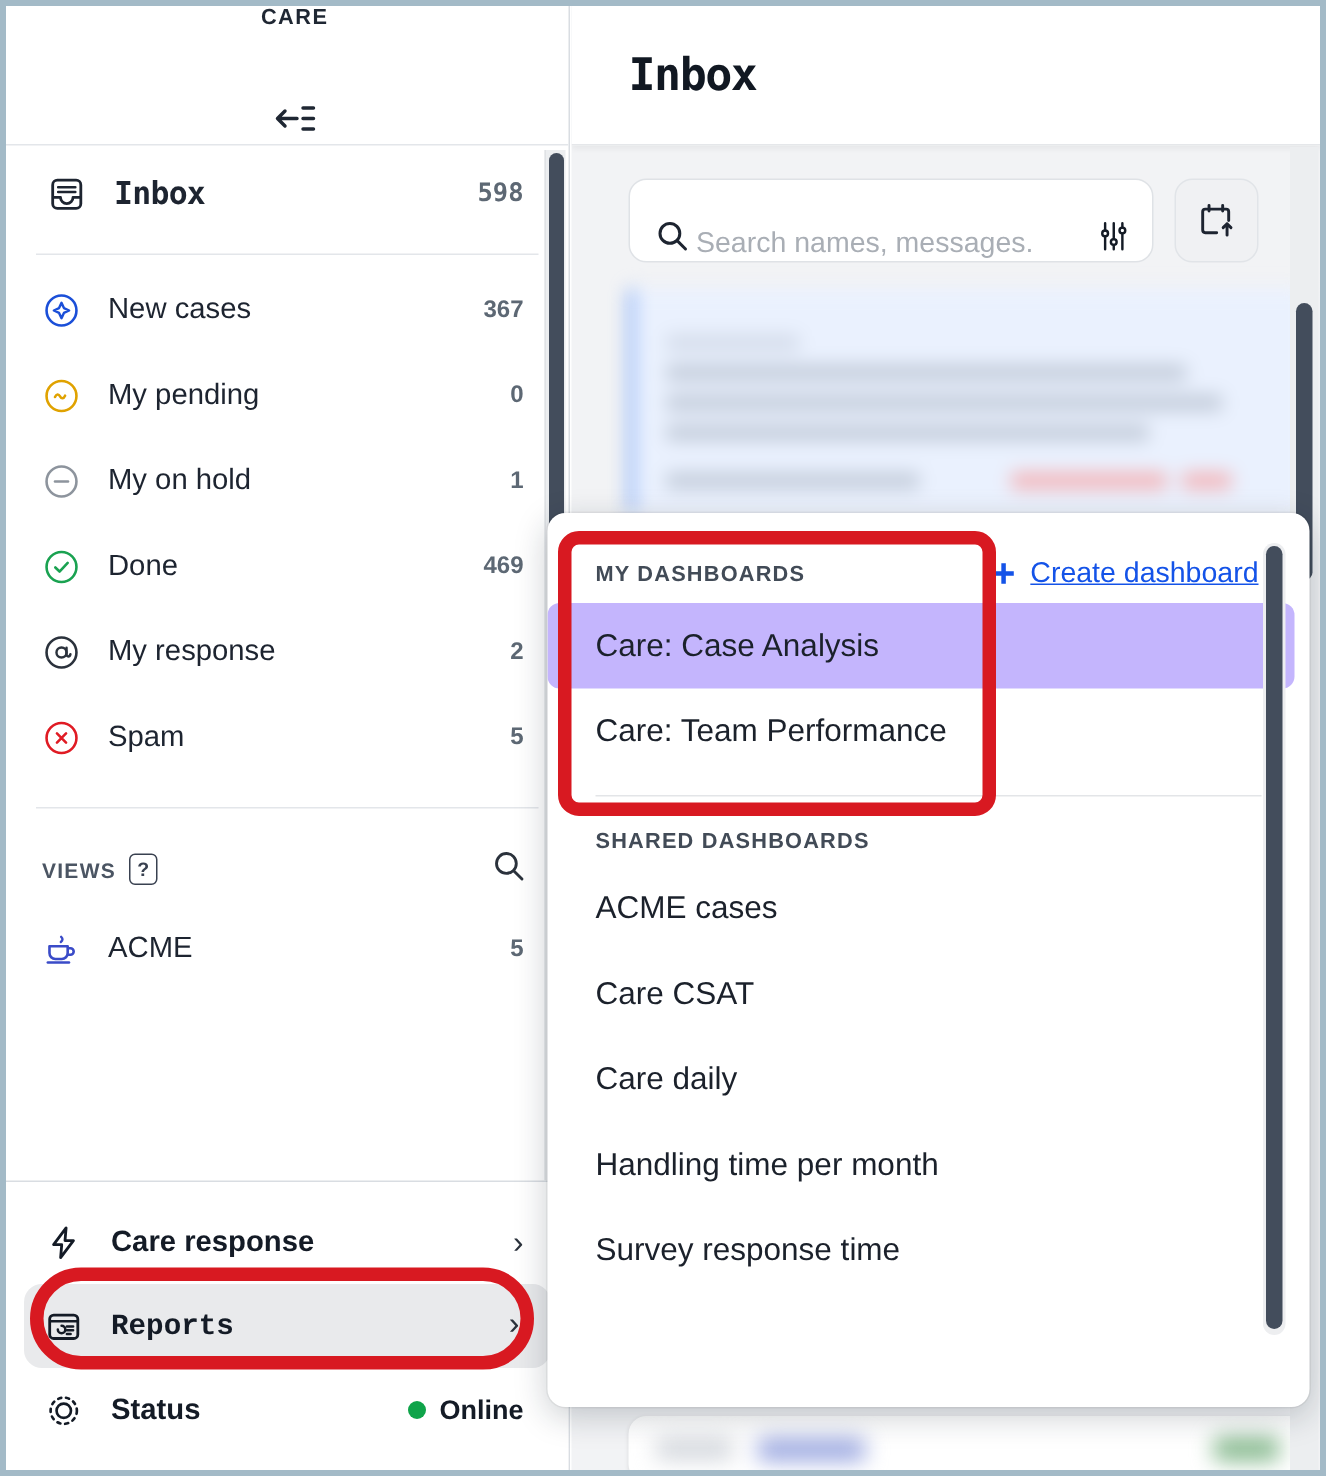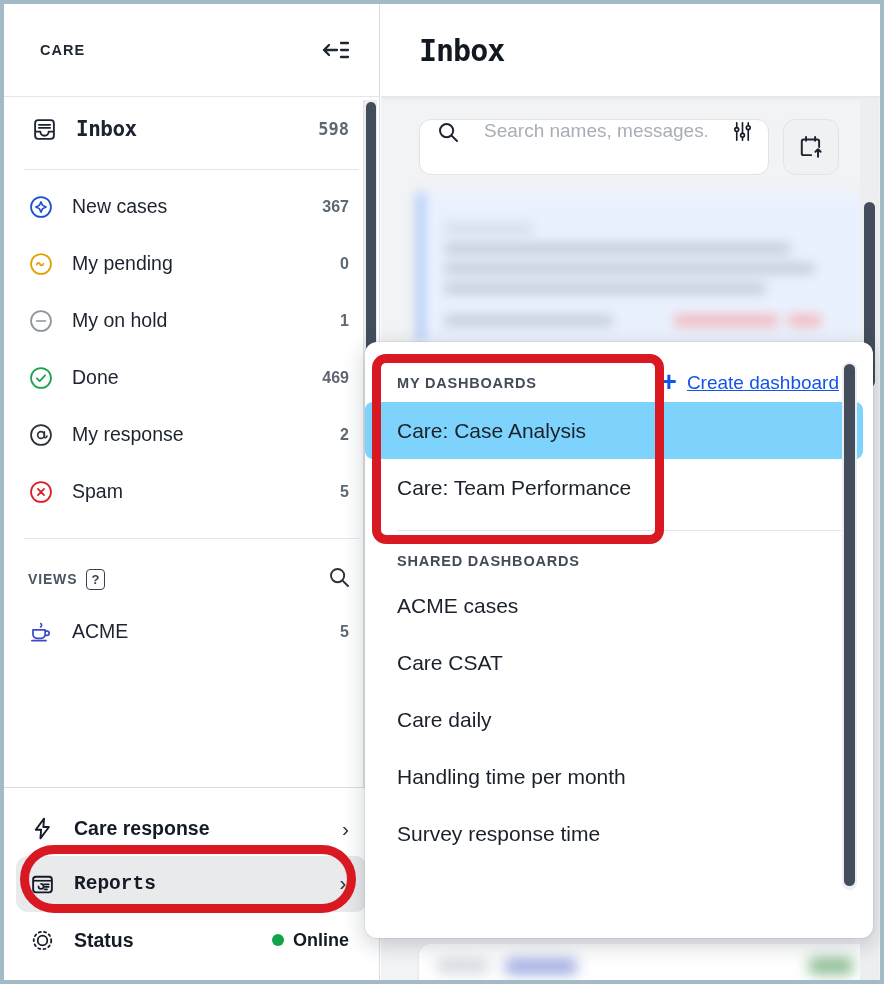--- a/index.html
+++ b/index.html
@@ -23,20 +23,21 @@
     width: 376px; height: 976px;
     background: #fff;
     border-right: 1px solid #d9dde2;
     overflow: hidden;
   }
   .sb-head {
     height: 93px;
     display: flex; align-items: center; justify-content: space-between;
     padding: 0 26px 0 36px;
     border-bottom: 1px solid #e3e6ea;
+    flex-direction: column;
   }
   .sb-brand {
     font-size: 14.5px; font-weight: bold; letter-spacing: .07em;
     color: #1f2733;
   }
   .collapse-btn { width: 34px; height: 34px; display:flex; align-items:center; justify-content:center; cursor:pointer;}
 
   .sb-scroll { position: relative; }
 
   .nav-row {
@@ -110,21 +111,21 @@
     padding-left: 38px;
     border-bottom:1px solid #e5e7ea;
     box-shadow: 0 2px 4px rgba(0,0,0,.05);
   }
   .main-title { font-size: 30px; font-weight: bold; font-family:"DejaVu Sans Mono", monospace; color:#111822; letter-spacing:-1px;}
 
   .search-row { display:flex; align-items:center; gap:14px; padding: 22px 0 0 38px; }
   .search-box {
     width: 350px; height: 56px;
     background:#fff; border:1px solid #dfe2e6; border-radius:12px;
-    display:flex; align-items:flex-start; padding: 0 14px 0 16px; gap: 24px;
+    display:flex; align-items:flex-end; padding: 0 14px 0 16px; gap: 4px;
   }
   .search-ph { flex:1; font-size:19px; color:#a9aeb5; white-space:nowrap; overflow:hidden;}
   .cal-btn {
     width:56px; height:56px; border:1px solid #e1e4e8; border-radius:12px;
     background:#f0f1f3; display:flex;align-items:center;justify-content:center; cursor:pointer;
   }
 
   
   .blur-card {
     position:absolute; left: 38px; width: 452px;
@@ -168,21 +169,21 @@
   .dd-plus { color:#1453e8; font-size:27px; font-weight:bold; line-height:.8;}
   .dd-create-txt {
     font-size:19px; color:#1453e8; text-decoration:underline; white-space:nowrap;
   }
   .dd-item {
     height: 57px; display:flex; align-items:center;
     padding-left: 32px; margin: 0 10px 0 0;
     font-size: 21px; color:#1b212b; cursor:pointer;
     border-radius: 8px;
   }
-  .dd-item.sel { background:#7dd3fc; }
+  .dd-item.sel { background:#c4b5fd; }
   .dd-div { height:1px; background:#e3e5e8; margin: 14px 32px 0 32px; }
 
   #dd-scrollbar {
     position:absolute; right: 16px; top: 20px;
     width: 15px; height: 528px; background:#edeef0; border-radius:8px;
   }
   #dd-thumb {
     position:absolute; left:2px; top:2px; width:11px; height:522px;
     border-radius:6px; background:#434d5c;
   }

